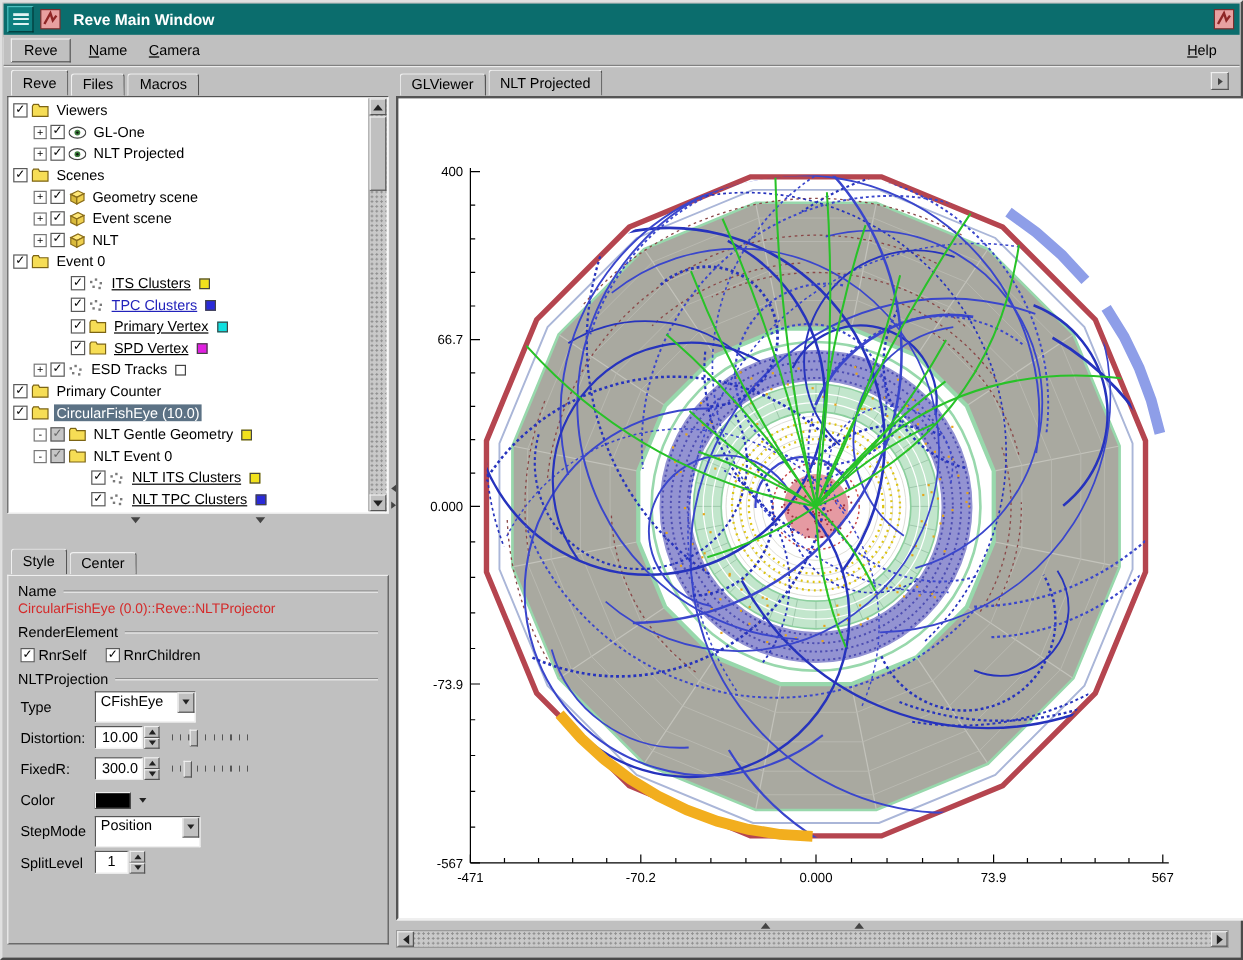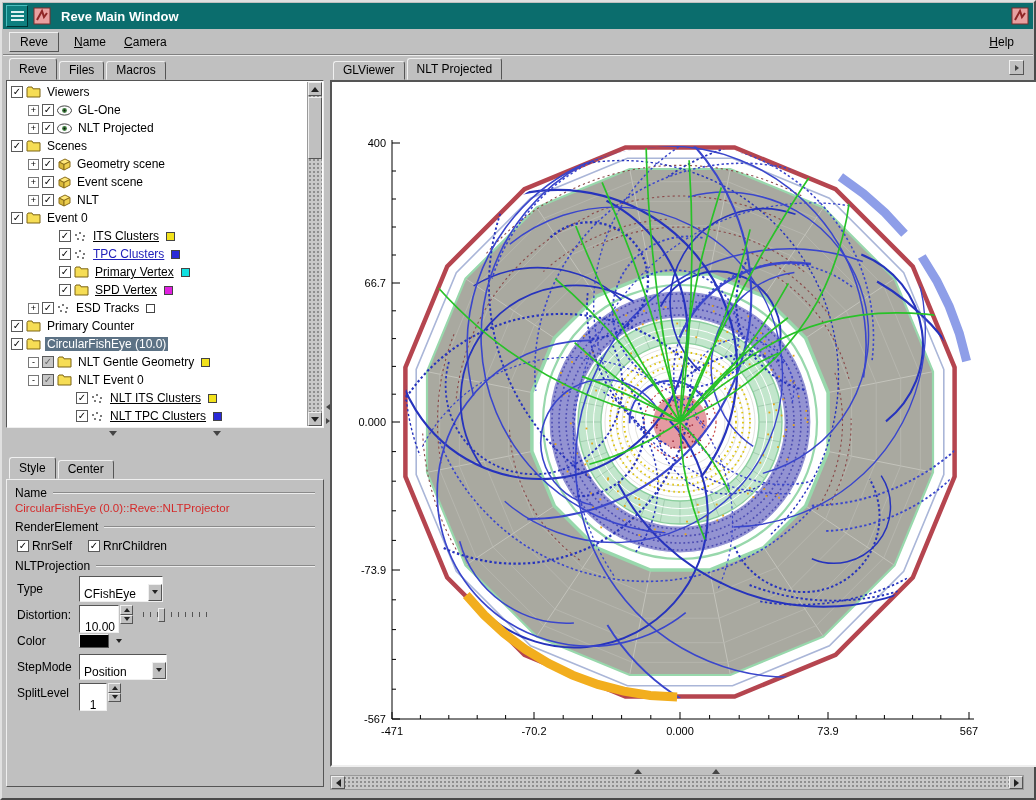--- a/index.html
+++ b/index.html
@@ -77,29 +77,29 @@
   .style-wrap{position:absolute;left:4px;top:455px;width:318px;height:330px}
   .style-body{position:absolute;left:0;top:22px;right:0;bottom:0;background:#c0c0c0;
     border:1px solid;border-color:#efefef #555 #555 #efefef;overflow:hidden}
   .sec{display:flex;align-items:center;margin:6px 8px 2px 8px}
   .sec .line{flex:1;margin-left:6px;height:2px;border-top:1px solid #8a8a8a;border-bottom:1px solid #ececec}
   .name-val{margin:2px 8px 0 8px;color:#d42a2a;white-space:nowrap;font-size:11.5px}
   .cbrow{display:flex;align-items:center;margin:5px 10px}
   .cbrow .gap{width:16px}
   .crow{display:flex;align-items:center;margin:5px 10px;height:21px}
   .clabel{width:62px;flex:none}
-  .combo{display:inline-flex;align-items:flex-end;height:26px;background:#fff;
+  .combo{display:inline-flex;align-items:flex-start;height:26px;background:#fff;
     border:1px solid;border-color:#555 #efefef #efefef #555;padding-left:4px}
   .combo-val{flex:1;white-space:nowrap}
   .combo-btn{width:14px;height:17px;margin-left:3px;background:#c0c0c0;border:1px solid;
     border-color:#efefef #555 #555 #efefef;display:flex;align-items:center;justify-content:center;flex:none}
   .arr-dn{width:0;height:0;border-left:3.5px solid transparent;border-right:3.5px solid transparent;border-top:4px solid #222}
   .spin{display:inline-flex;height:19px}
   .spin-val{width:40px;background:#fff;border:1px solid;border-color:#555 #efefef #efefef #555;
-    text-align:right;padding:13px 3px;line-height:17px}
+    text-align:right;padding:0 3px;line-height:17px}
   .spin-val.narrow{width:28px;text-align:center}
   .spin-btns{display:flex;flex-direction:column;width:13px;margin-left:1px}
   .sb{flex:1;background:#c0c0c0;border:1px solid;border-color:#efefef #555 #555 #efefef;
     display:flex;align-items:center;justify-content:center}
   .sb .u{width:0;height:0;border-left:3px solid transparent;border-right:3px solid transparent;border-bottom:4px solid #222}
   .sb .d{width:0;height:0;border-left:3px solid transparent;border-right:3px solid transparent;border-top:4px solid #222}
   .mslider{position:relative;width:64px;height:16px;margin-left:10px;
     background:repeating-linear-gradient(90deg,#555 0 1px,transparent 1px 7px) center/100% 5px no-repeat}
   .mthumb{position:absolute;top:1px;width:7px;height:14px;background:#c0c0c0;
     border:1px solid;border-color:#efefef #555 #555 #efefef}
@@ -470,20 +470,37 @@
               <span class="sb">
                 <span class="u"></span>
               </span>
               <span class="sb">
                 <span class="d"></span>
               </span>
             </span>
         </span>
         <span class="mslider">
             <span class="mthumb" style="left:24%"></span>
+          </span>
+      </div>
+      <div class="crow">
+        <span class="clabel">FixedR:</span>
+        <span class="spin">
+          <span class="spin-val">300.0</span>
+          <span class="spin-btns">
+              <span class="sb">
+                <span class="u"></span>
+              </span>
+              <span class="sb">
+                <span class="d"></span>
+              </span>
+            </span>
+        </span>
+        <span class="mslider">
+            <span class="mthumb" style="left:16%"></span>
           </span>
       </div>
       <div class="crow">
         <span class="clabel">Color</span>
         <span class="swatch"></span>
         <span class="mini-dn">
             <span class="arr-dn"></span>
           </span>
       </div>
       <div class="crow">

